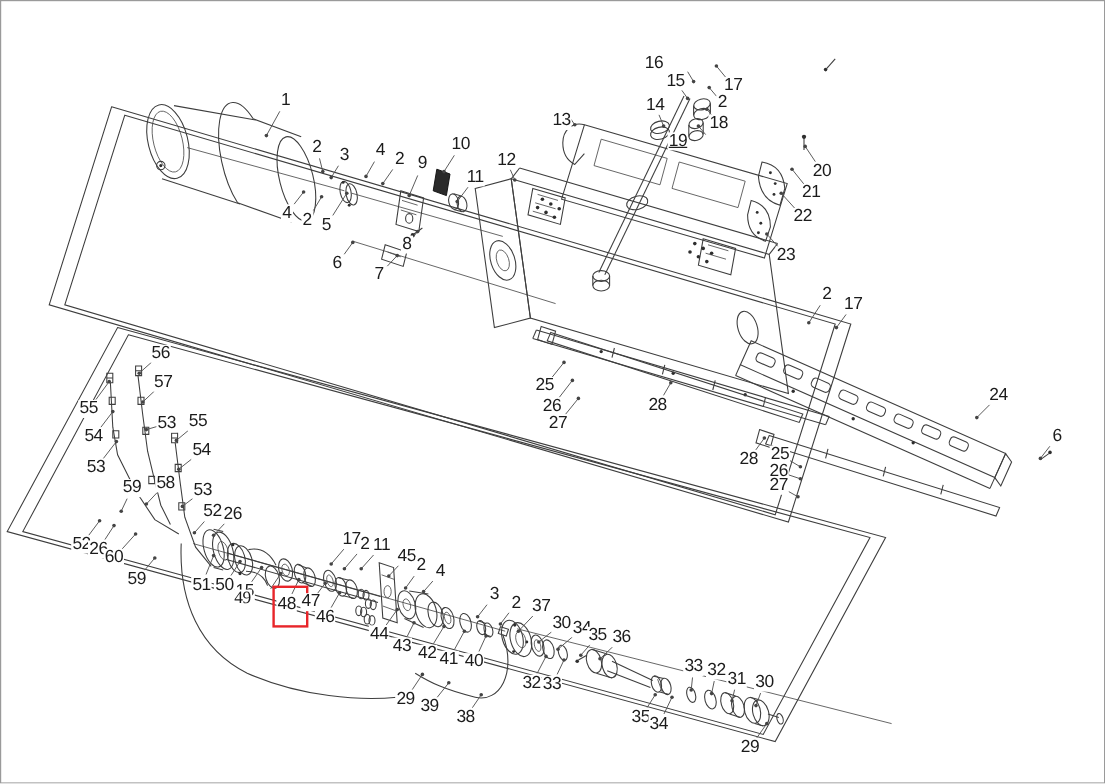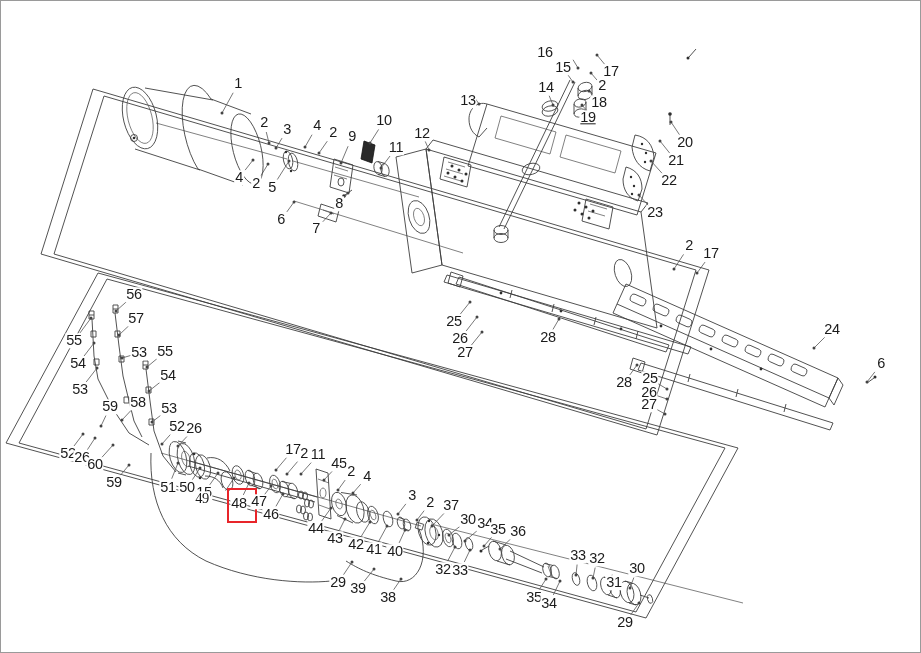--- a/index.html
+++ b/index.html
@@ -579,21 +579,21 @@
       <span class="callout" style="left: 280px; top: 219px;">6</span>
       <span class="callout" style="left: 315px; top: 228px;">7</span>
       <span class="callout" style="left: 421px; top: 133px;">12</span>
       <span class="callout" style="left: 467px; top: 100px;">13</span>
       <span class="callout" style="left: 545px; top: 87px;">14</span>
       <span class="callout" style="left: 562px; top: 67px;">15</span>
       <span class="callout" style="left: 544px; top: 52px;">16</span>
       <span class="callout" style="left: 610px; top: 71px;">17</span>
       <span class="callout" style="left: 601px; top: 85px;">2</span>
       <span class="callout" style="left: 598px; top: 102px;">18</span>
-      <span class="callout" style="left: 587px; top: 117px; text-decoration: underline;">19</span>
+      <span class="callout" style="left: 564px; top: 117px; text-decoration: underline;">19</span>
       <span class="callout" style="left: 684px; top: 142px;">20</span>
       <span class="callout" style="left: 675px; top: 160px;">21</span>
       <span class="callout" style="left: 668px; top: 180px;">22</span>
       <span class="callout" style="left: 654px; top: 212px;">23</span>
       <span class="callout" style="left: 688px; top: 245px;">2</span>
       <span class="callout" style="left: 710px; top: 253px;">17</span>
       <span class="callout" style="left: 831px; top: 329px;">24</span>
       <span class="callout" style="left: 880px; top: 363px;">6</span>
       <span class="callout" style="left: 453px; top: 321px;">25</span>
       <span class="callout" style="left: 459px; top: 338px;">26</span>
@@ -647,20 +647,20 @@
       <span class="callout" style="left: 467px; top: 519px;">30</span>
       <span class="callout" style="left: 484px; top: 523px;">34</span>
       <span class="callout" style="left: 497px; top: 529px;">35</span>
       <span class="callout" style="left: 517px; top: 531px;">36</span>
       <span class="callout" style="left: 442px; top: 569px;">32</span>
       <span class="callout" style="left: 459px; top: 570px;">33</span>
       <span class="callout" style="left: 533px; top: 597px;">35</span>
       <span class="callout" style="left: 548px; top: 603px;">34</span>
       <span class="callout" style="left: 577px; top: 555px;">33</span>
       <span class="callout" style="left: 596px; top: 558px;">32</span>
-      <span class="callout" style="left: 613px; top: 566px; margin-top: 16px;">31</span>
+      <span class="callout" style="left: 613px; top: 566px;">31</span>
       <span class="callout" style="left: 636px; top: 568px;">30</span>
       <span class="callout" style="left: 624px; top: 622px;">29</span>
     </div>
 
   <div id="hl-box" style="left: 226px; top: 487px; width: 26px; height: 31px; border-color: rgb(232, 37, 42);"></div>
 
 </div>
 
 </body></html>

